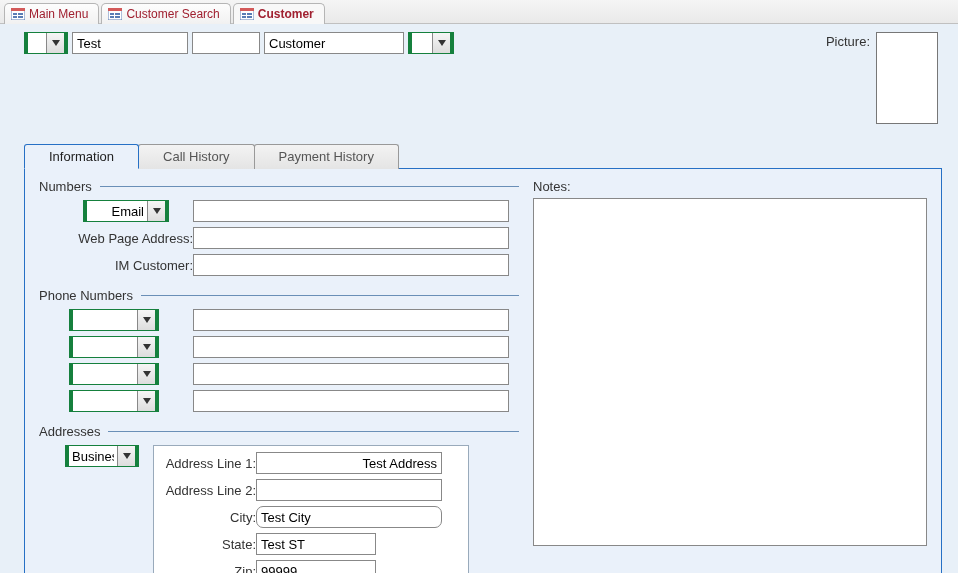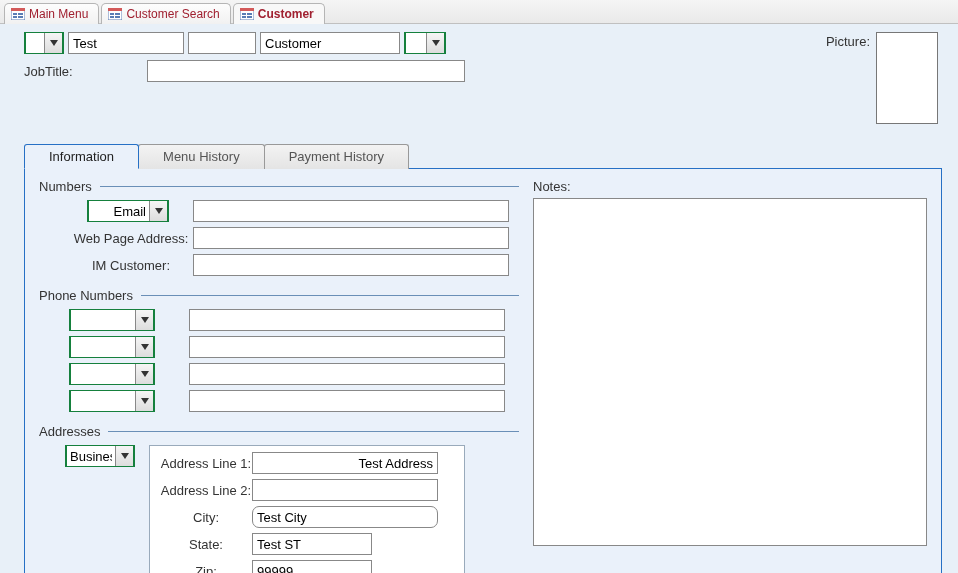--- a/index.html
+++ b/index.html
@@ -58,21 +58,21 @@
   .name-block { flex: 1; }
   .name-row {
     display: flex;
     gap: 4px;
     align-items: center;
     margin-bottom: 6px;
   }
   .dd {
     display:flex;
     align-items:center;
-    border:2px solid #15803d;
+    border:4px solid #15803d;
     background:#fff;
     height:22px;
   }
   .dd input {
     border:none; outline:none;
     height:20px;
     padding: 0 3px;
     font-size:13px;
     font-family:inherit;
   }
@@ -164,21 +164,21 @@
     background:#6a8fb7;
     margin-left:8px;
   }
   .row{
     display:flex;
     align-items:center;
     margin-bottom:5px;
   }
   .row .lbl{
     width:130px;
-    text-align:center;
+    text-align:right;
     padding-left:4px;
   }
   .phone-rows .row{ gap:34px; }
   
   .addr-wrap{
     display:flex;
     gap:14px;
   }
   .addr-panel{
     background:#fff;
@@ -260,35 +260,31 @@
         <input class="txt" style="width: 140px;" value="Customer">
         <div class="dd">
           <input style="width: 20px;" value="">
           <div class="arrow-btn">
               <svg viewBox="0 0 8 6">
                 <path d="M0 0 L8 0 L4 6 Z" fill="#333"></path>
               </svg>
             </div>
         </div>
       </div>
-      <div class="jobtitle-row">
-        <span class="label">JobTitle:</span>
-        <input class="txt" style="width: 318px; margin-left: 62px;" value="">
-      </div>
     </div>
     <div class="picture-block">
       <span class="picture-label">Picture:</span>
       <div class="picture-box"></div>
     </div>
   </div>
 
   <div class="tabctrl">
     <div class="tabctrl-tabs">
       <div class="tabctrl-tab active">Information</div>
-      <div class="tabctrl-tab">Menu History</div>
+      <div class="tabctrl-tab">Call History</div>
       <div class="tabctrl-tab">Payment History</div>
     </div>
     <div class="tabctrl-body">
       <div class="leftcol">
 
         <div class="group">
           <div class="group-title">
               <span>Numbers</span>
               <div class="line"></div>
             </div>

